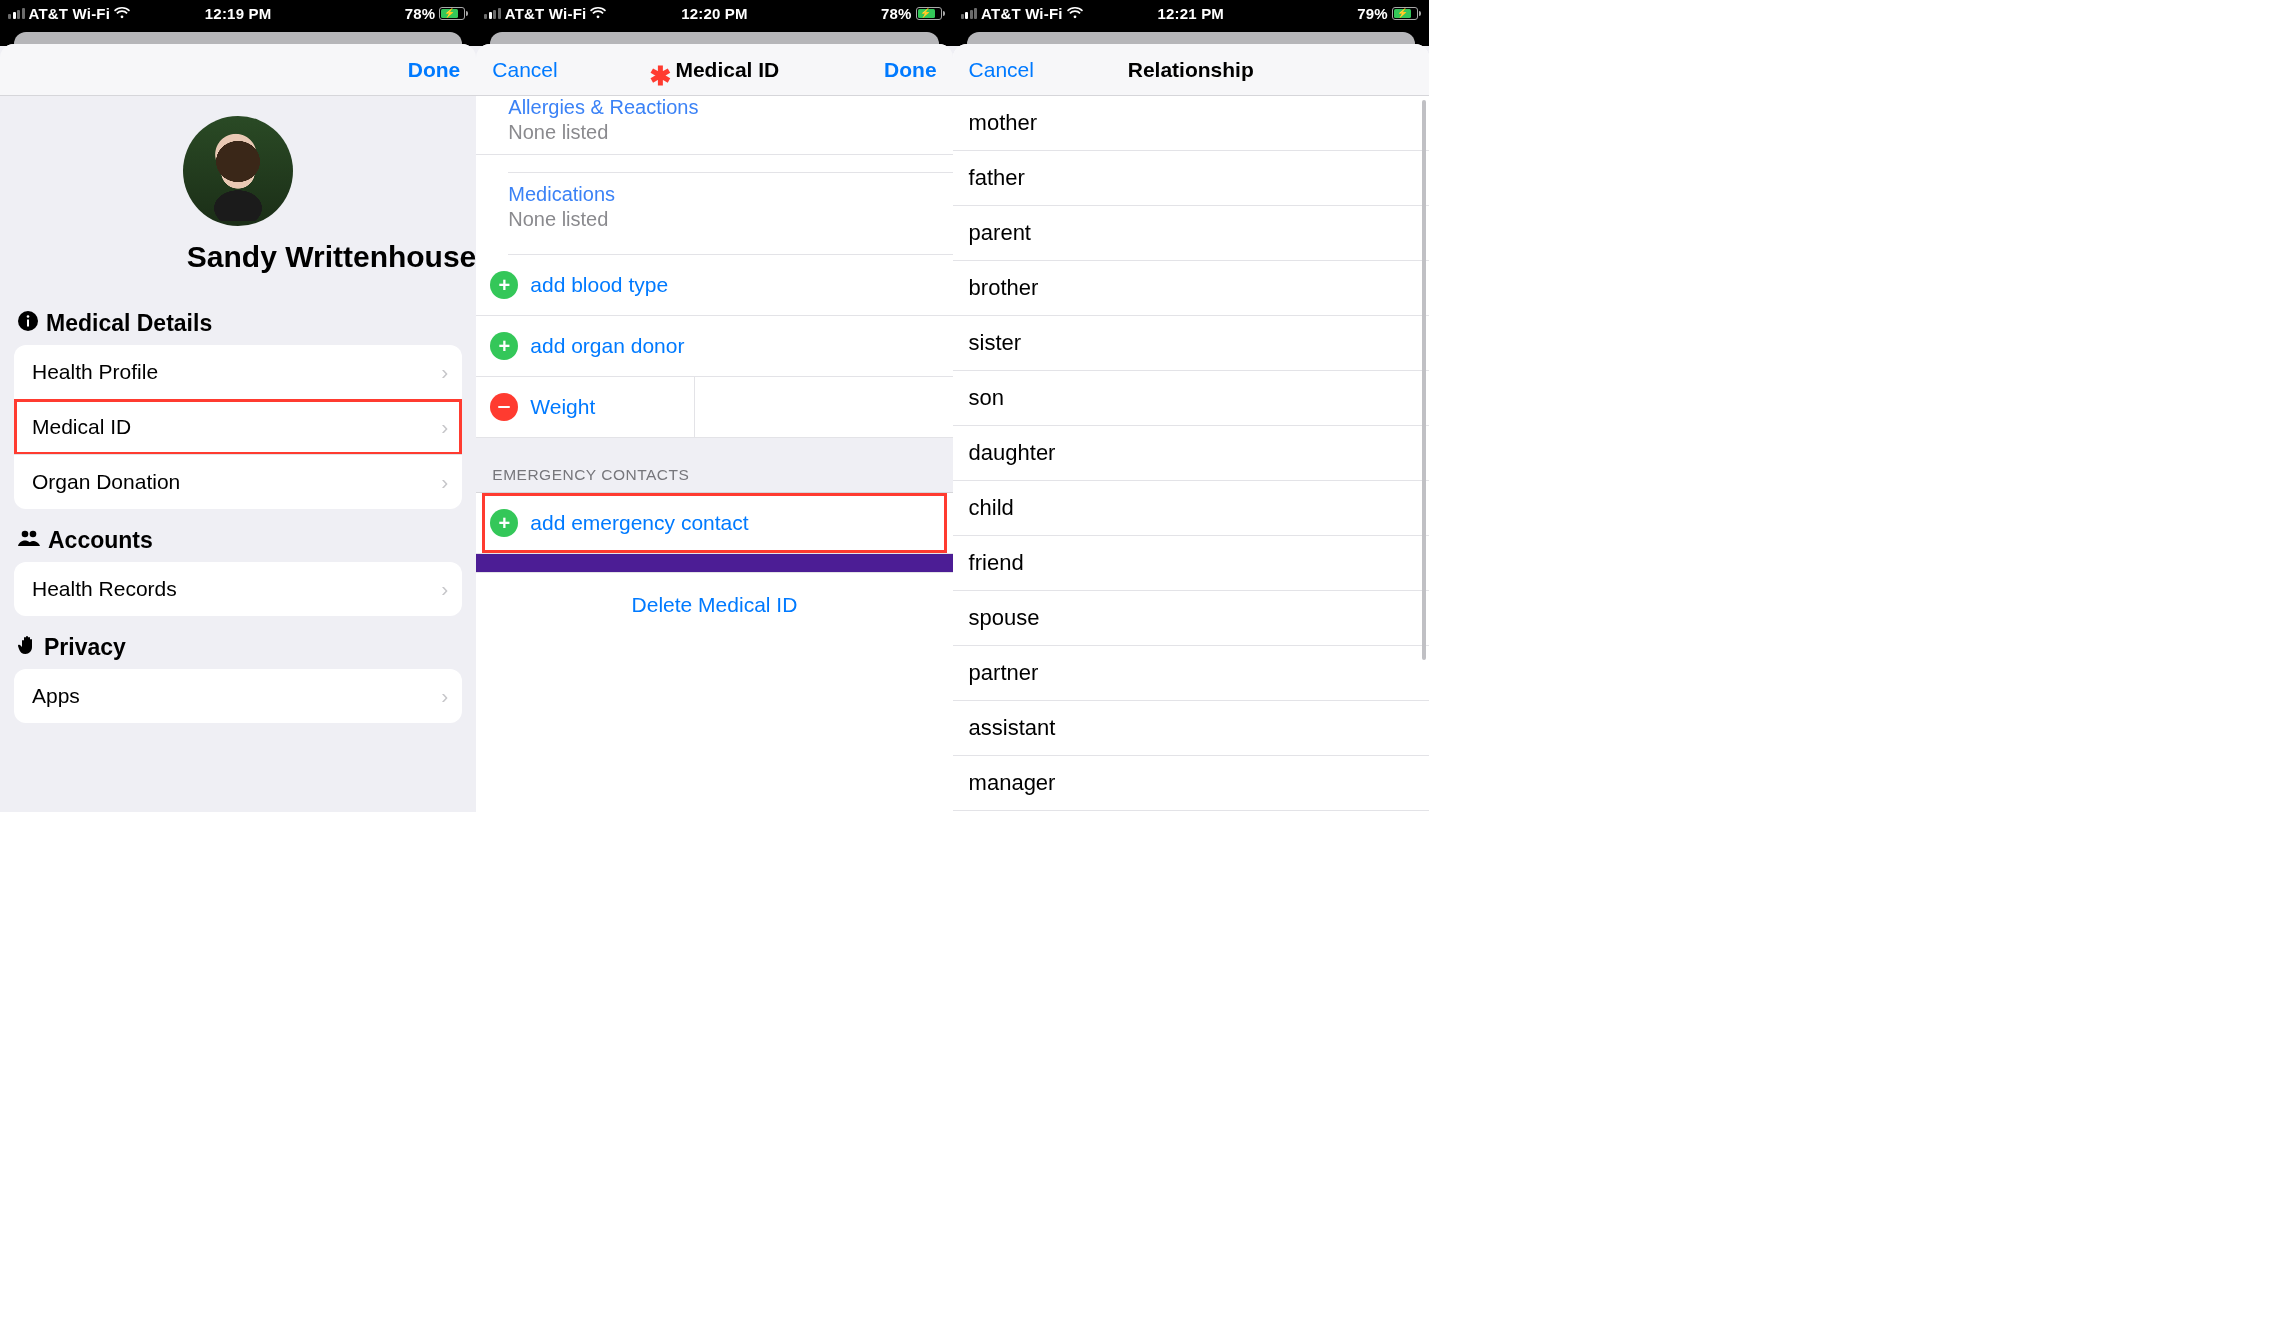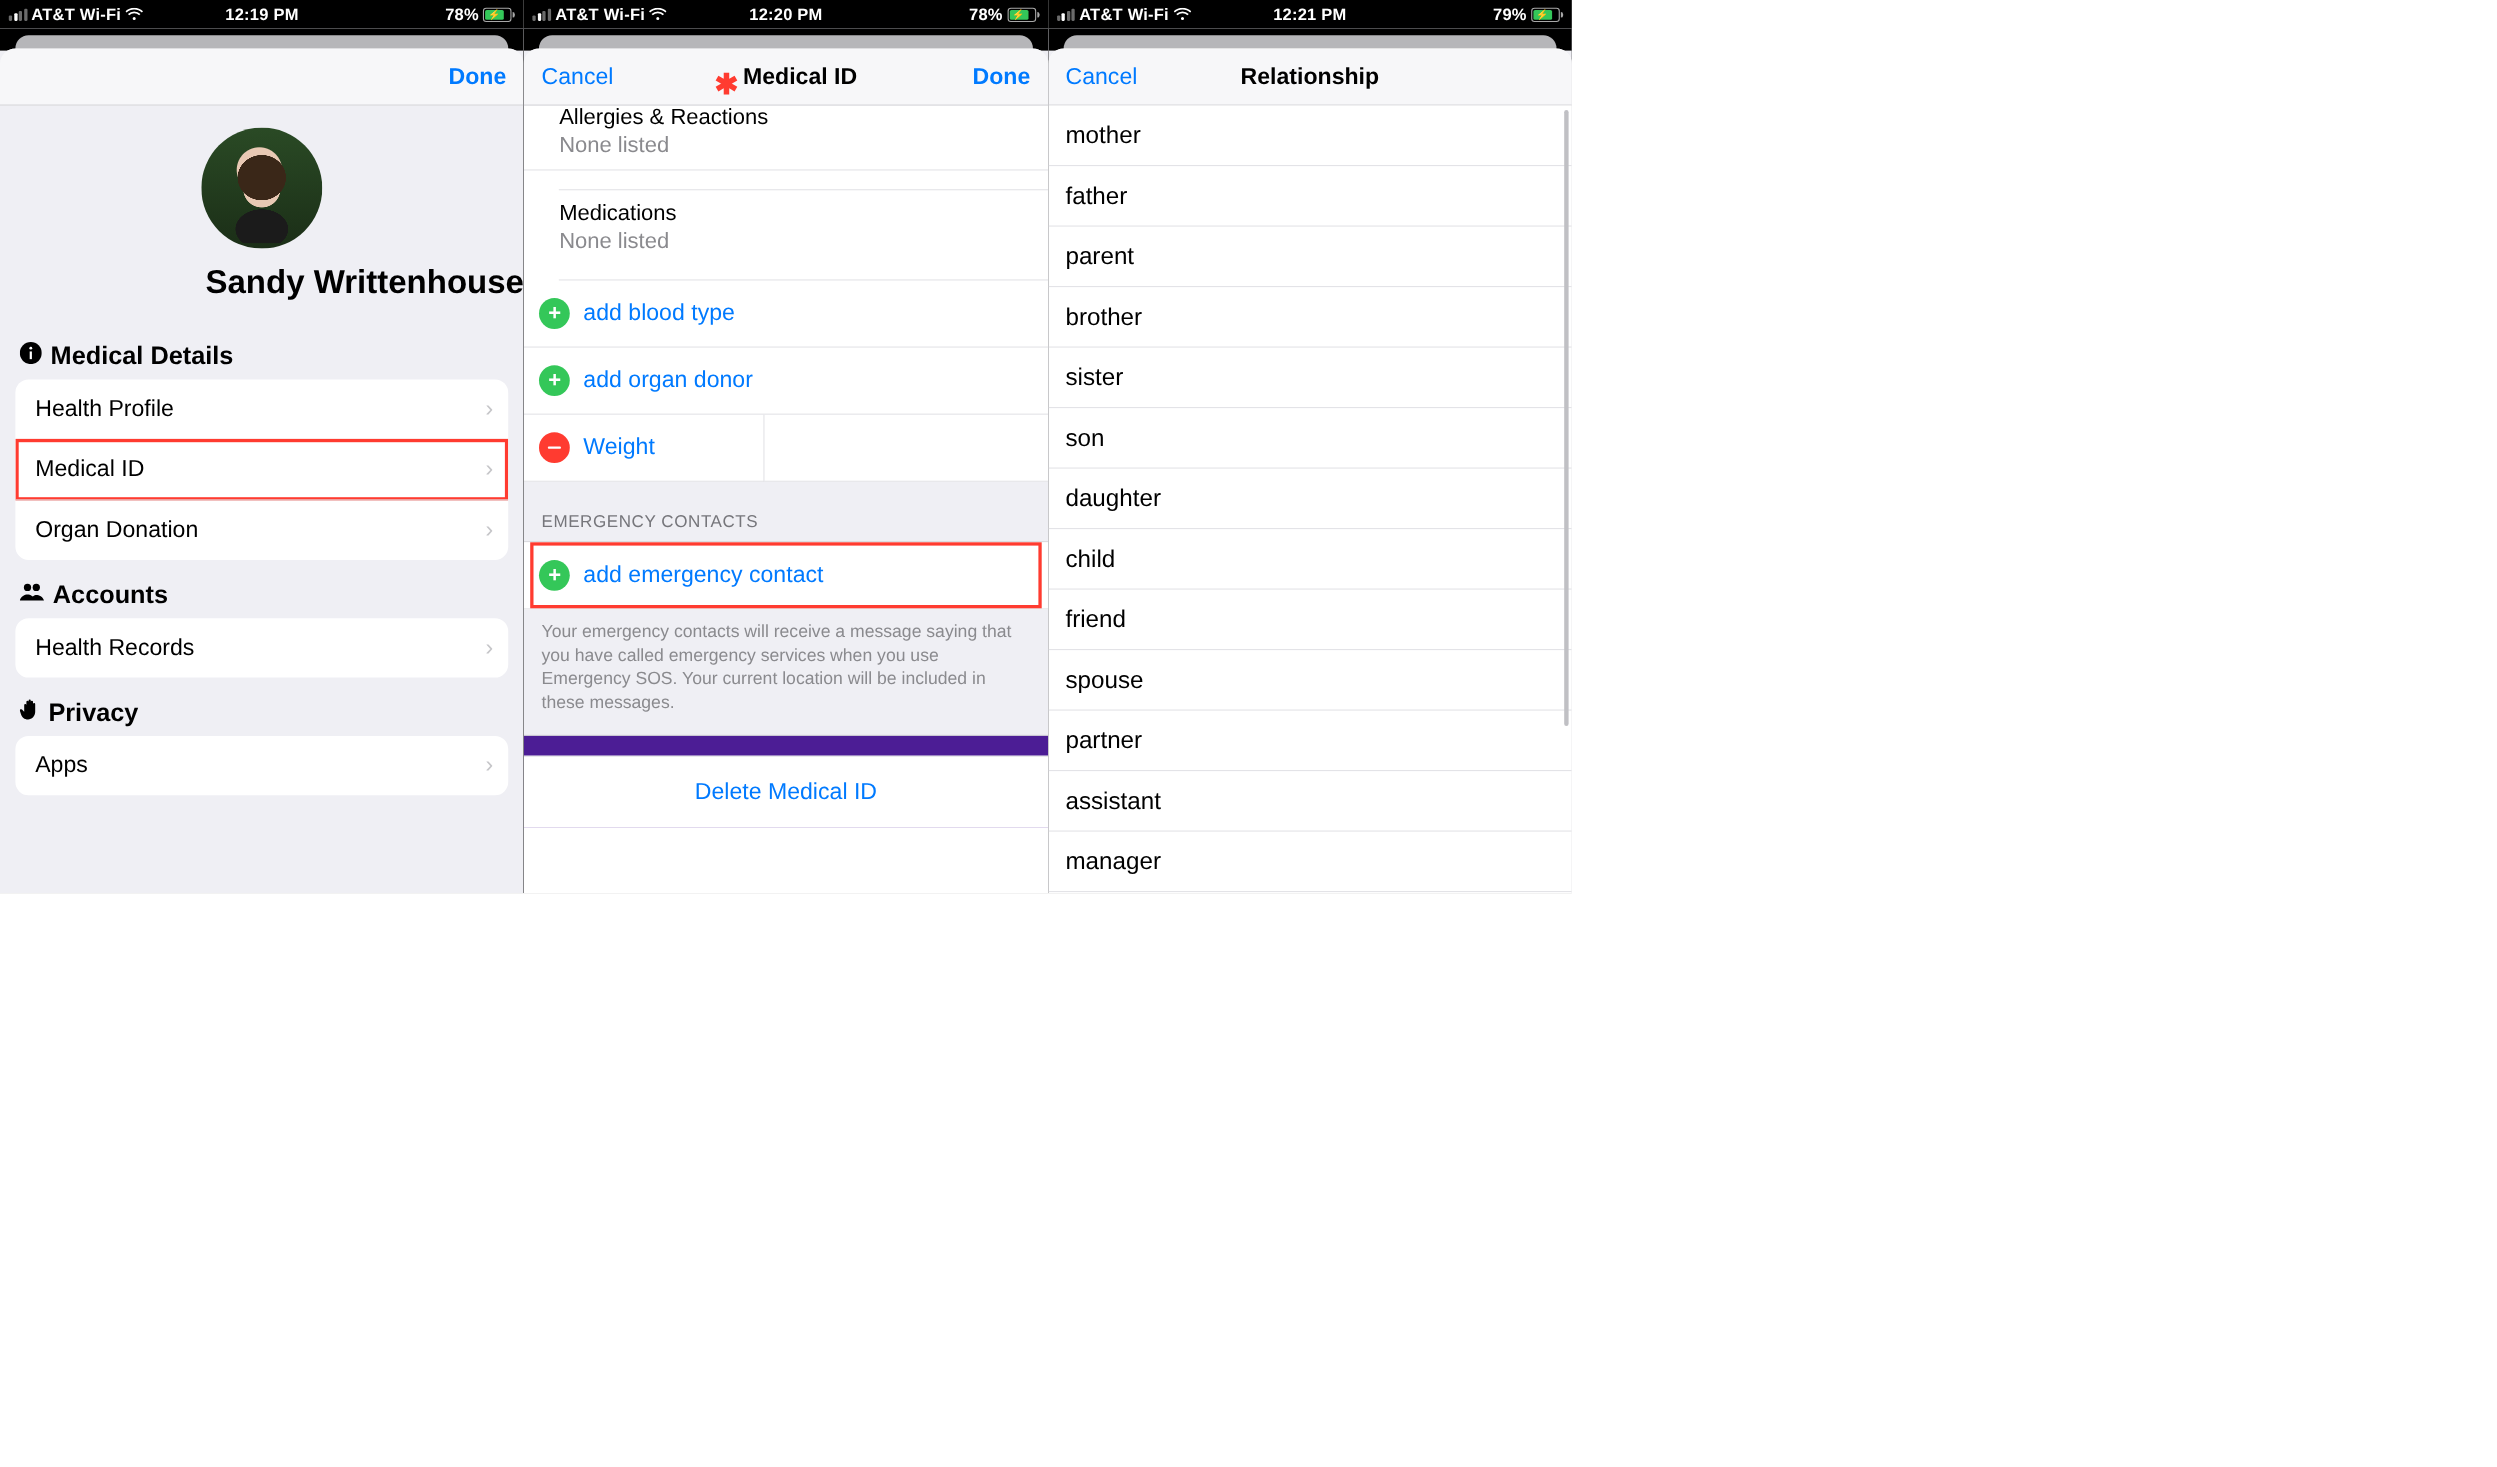--- a/index.html
+++ b/index.html
@@ -157,21 +157,21 @@
 
   
   .s2 .sheet-card { background:#efeff4; }
   .s2 .scroll { background:#fff; }
   .field-list { background:#fff; }
   .field {
     padding: 10px 16px 10px 32px;
     border-bottom:1px solid #e3e3e7;
   }
   .field.partial-top { border-top:none; }
-  .field-label { color:#000000; font-size:20px; }
+  .field-label { color:#3b82f6; font-size:20px; }
   .field-value { color:#8a8a8e; font-size:20px; margin-top:2px; }
 
   .add-row, .del-row {
     display:flex; align-items:center; gap:12px;
     padding: 16px 16px 16px 14px;
     border-bottom:1px solid #e3e3e7;
     font-size:21px; color:#007aff;
   }
   .circle {
     width:28px; height:28px; border-radius:14px; flex:0 0 auto;
@@ -409,21 +409,20 @@
             <div class="spacer-cell" style="border-bottom:none"></div>
           </div>
         </div>
 
         <div class="grp-header">EMERGENCY CONTACTS</div>
         <div class="add-row emerg-add" style="background:#fff">
           <span class="circle green">+</span>
           <span>add emergency contact</span>
           <span class="highlight-box"></span>
         </div>
-        <div class="footer-note">Your emergency contacts will receive a message saying that you have called emergency services when you use Emergency SOS. Your current location will be included in these messages.</div>
 
         <div class="delete-wrap">
           <div class="delete-section">Delete Medical ID</div>
         </div>
       </div>
     </div>
   </div>
 </div>
 
 <div class="phone s3">

